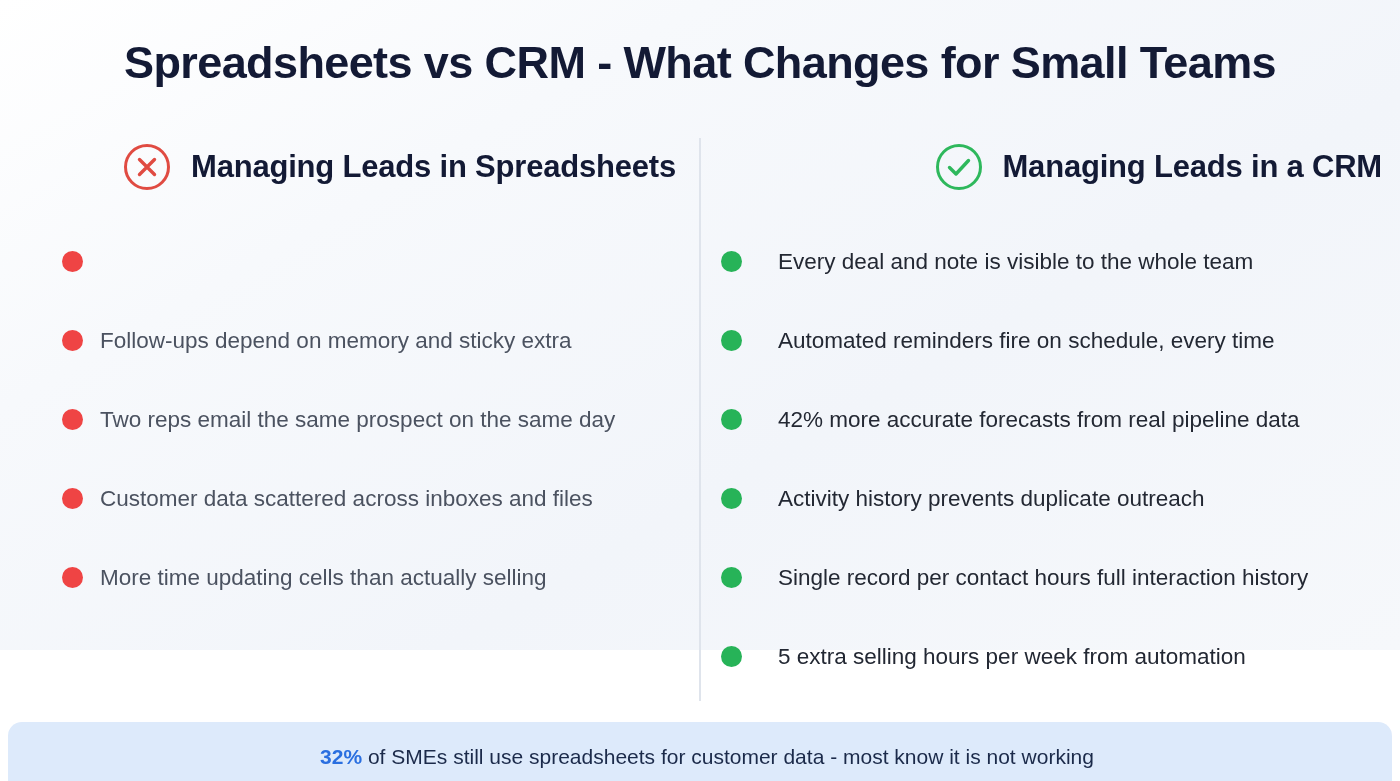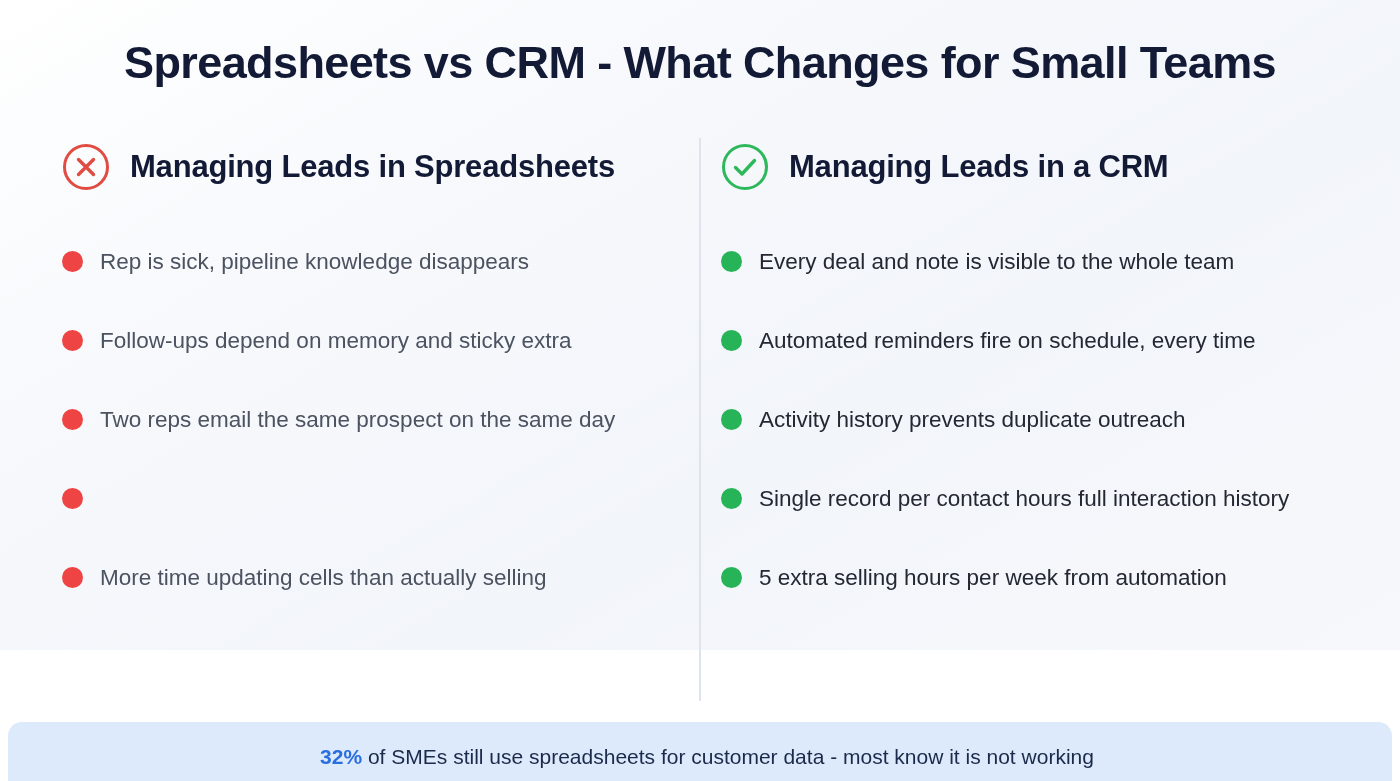--- a/index.html
+++ b/index.html
@@ -62,20 +62,21 @@
     height: 563px;
     background: #dfe4ec;
   }
 
   
   .col-header {
     display: flex;
     align-items: center;
     height: 58px;
     margin-bottom: 26px;
+    justify-content: flex-end;
   }
   .col-icon {
     flex: 0 0 auto;
     width: 48px;
     height: 48px;
     margin-right: 20px;
     display: block;
   }
   .col-title {
     font-size: 31px;
@@ -108,21 +109,21 @@
 
   .bullet-text {
     font-size: 22.5px;
     line-height: 1.3;
     white-space: nowrap;
   }
   .left .bullet-text  { color: #4b5260; }
   .right .bullet-text { color: #232833; }
 
   .left .bullet-item  { padding-left: 0px; }
-  .right .bullet-item { padding-left: 0px; }
+  .right .bullet-item { padding-left: 0px; gap: 19px; }
 
   
   .footer {
     position: absolute;
     left: 8px;
     right: 8px;
     top: 722px;
     height: 70px;
     background: #ddeafb;
     border-radius: 14px 14px 0 0;
@@ -157,32 +158,32 @@
         <svg class="col-icon" viewBox="0 0 48 48">
           <circle cx="24" cy="24" r="21.5" fill="none" stroke="#e04b42" stroke-width="3"></circle>
           <path d="M16.5 16.5 L31.5 31.5 M31.5 16.5 L16.5 31.5" stroke="#e04b42" stroke-width="3.4" stroke-linecap="round" fill="none"></path>
         </svg>
         <div class="col-title">Managing Leads in Spreadsheets</div>
       </div>
 
       <ul class="bullet-list">
         <li class="bullet-item">
           <span class="dot red"></span>
-          <span class="bullet-text">Rep is sick, pipeline knowledge disappears</span>
         </li>
         <li class="bullet-item">
           <span class="dot red"></span>
           <span class="bullet-text">Follow-ups depend on memory and sticky extra</span>
         </li>
         <li class="bullet-item">
           <span class="dot red"></span>
           <span class="bullet-text">Two reps email the same prospect on the same day</span>
         </li>
         <li class="bullet-item">
           <span class="dot red"></span>
+          <span class="bullet-text">Customer data scattered across inboxes and files</span>
         </li>
         <li class="bullet-item">
           <span class="dot red"></span>
           <span class="bullet-text">More time updating cells than actually selling</span>
         </li>
       </ul>
     </div>
 
     <div class="column right">
       <div class="col-header">
@@ -197,20 +198,24 @@
         <li class="bullet-item">
           <span class="dot green"></span>
           <span class="bullet-text">Every deal and note is visible to the whole team</span>
         </li>
         <li class="bullet-item">
           <span class="dot green"></span>
           <span class="bullet-text">Automated reminders fire on schedule, every time</span>
         </li>
         <li class="bullet-item">
           <span class="dot green"></span>
+          <span class="bullet-text">42% more accurate forecasts from real pipeline data</span>
+        </li>
+        <li class="bullet-item">
+          <span class="dot green"></span>
           <span class="bullet-text">Activity history prevents duplicate outreach</span>
         </li>
         <li class="bullet-item">
           <span class="dot green"></span>
           <span class="bullet-text">Single record per contact hours full interaction history</span>
         </li>
         <li class="bullet-item">
           <span class="dot green"></span>
           <span class="bullet-text">5 extra selling hours per week from automation</span>
         </li>

